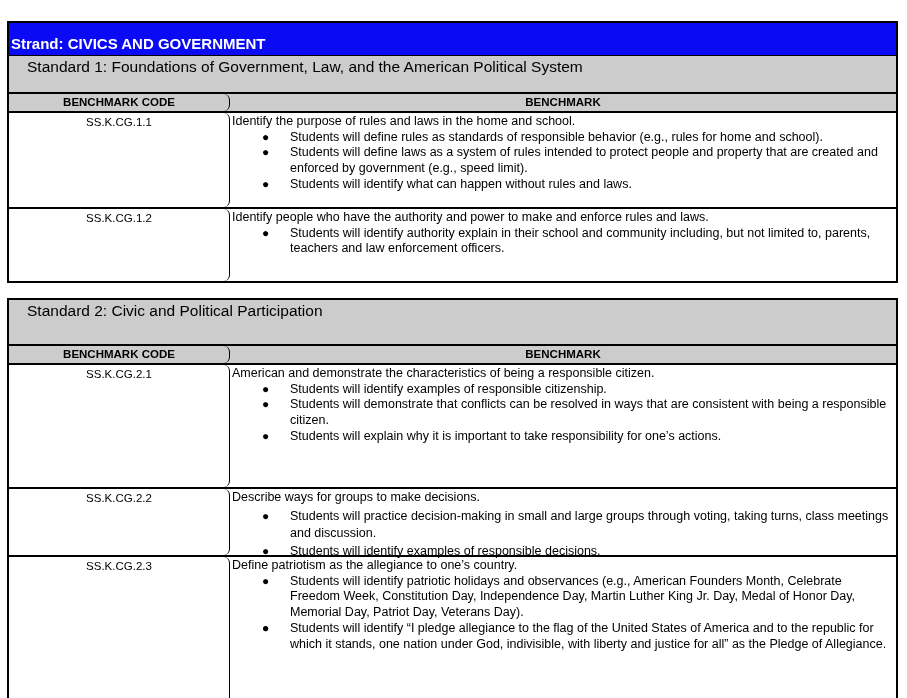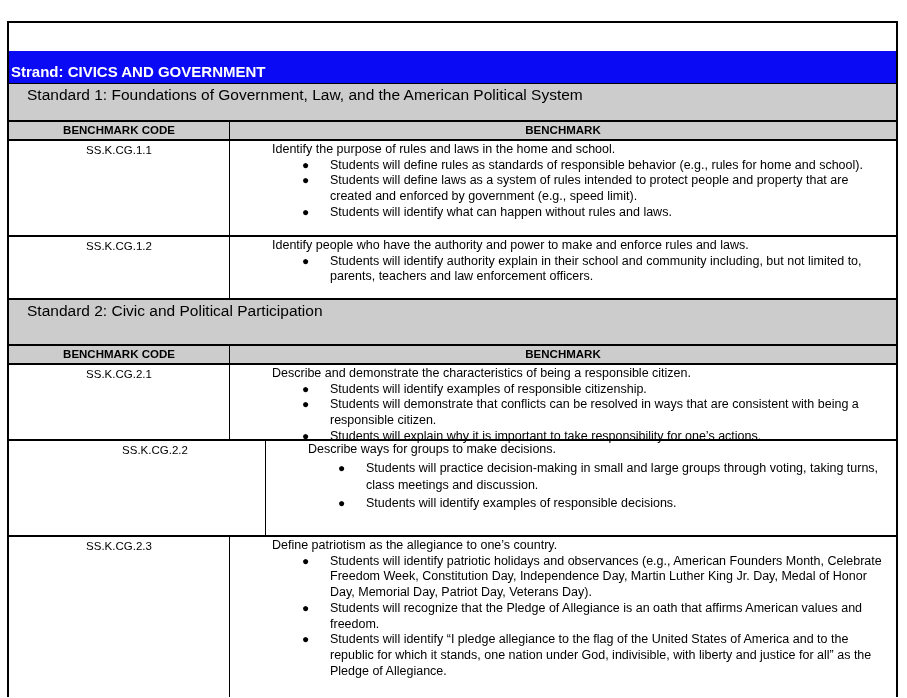--- a/index.html
+++ b/index.html
@@ -2,37 +2,37 @@
 <html><head>
 <meta charset="utf-8">
 <style>
   html, body { margin: 0; padding: 0; background: #ffffff; }
   body { width: 907px; height: 698px; overflow: hidden; position: relative;
          font-family: "Liberation Sans", "DejaVu Sans", sans-serif; color: #000; }
   .tbl { position: absolute; left: 7px; width: 887px; border-left: 2px solid #000; border-right: 2px solid #000; }
   #t1 { top: 21px; border-bottom: 2px solid #000; border-top: 2px solid #000; }
   #t2 { top: 298px; border-top: 2px solid #000; }
   .strand { height: 33px; background: #0a0af5; color: #fff; font-weight: bold; font-size: 15px;
-            line-height: 15px; padding: 13px 0 0 2px; box-sizing: border-box; border-bottom: 1px solid #000; margin-top: 28px; }
+            line-height: 15px; padding: 13px 0 0 2px; box-sizing: border-box; border-bottom: 1px solid #000; }
   .standard { background: #cccccc; font-size: 15.5px; line-height: 18px; padding: 2px 0 0 18px; box-sizing: border-box;
               border-bottom: 2px solid #000; }
   #t1 .standard { height: 38px; }
   #t2 .standard { height: 46px; }
   .hdr { display: flex; background: #cccccc; height: 17px; border-bottom: 2px solid #000; box-sizing: content-box; }
   .hdr div { font-weight: bold; font-size: 11.5px; line-height: 17px; text-align: center; }
-  .c1 { width: 221px; border-right: 1px solid #000; flex: none; box-sizing: border-box; }
+  .c1 { width: 221px; border-right: 1px solid #000; flex: none; box-sizing: border-box; border-radius: 6px; }
   .c2 { flex: 1; }
-  .row { display: flex; border-bottom: 2px solid #000; box-sizing: border-box; gap: 40px; }
+  .row { display: flex; border-bottom: 2px solid #000; box-sizing: border-box; }
   .row .c1 { font-size: 11.5px; text-align: center; line-height: 15px; padding-top: 2px; }
   .row .c2 { font-size: 12.5px; line-height: 15.7px; padding: 1px 4px 0 2px; }
   .row ul { margin: 0; padding: 0 0 0 58px; list-style: none; }
   .row li { position: relative; }
   .row li .dot { position: absolute; left: -28px; top: 0; font-size: 12px; }
   #r11 { height: 96px; } #r12 { height: 72px; border-bottom: none; }
-  #r21 { height: 76px; } #r22 { height: 96px; padding-left: 36px; } #r23 { height: 160px; border-bottom: none; }
+  #r21 { height: 124px; } #r22 { height: 68px; } #r23 { height: 160px; border-bottom: none; }
   #r22 ul li { line-height: 17px; margin-top: 0px; }
   #r22 ul { margin-top: 2px; }
   #r22 li + li { margin-top: 1px; }
 </style>
 </head>
 <body>
 
 <div class="tbl" id="t1">
   <div class="strand">Strand: CIVICS AND GOVERNMENT</div>
   <div class="standard">Standard 1: Foundations of Government, Law, and the American Political System</div>
@@ -64,21 +64,21 @@
 
 <div class="tbl" id="t2">
   <div class="standard">Standard 2: Civic and Political Participation</div>
   <div class="hdr">
     <div class="c1">BENCHMARK CODE</div>
     <div class="c2">BENCHMARK</div>
   </div>
   <div class="row" id="r21">
     <div class="c1">SS.K.CG.2.1</div>
     <div class="c2">
-      <div>Describe and demonstrate the characteristics of being a responsible citizen.</div>
+      <div>American and demonstrate the characteristics of being a responsible citizen.</div>
       <ul>
         <li><span class="dot">●</span><span>Students will identify examples of responsible citizenship.</span></li>
         <li><span class="dot">●</span><span>Students will demonstrate that conflicts can be resolved in ways that are consistent with being a responsible citizen.</span></li>
         <li><span class="dot">●</span><span>Students will explain why it is important to take responsibility for one’s actions.</span></li>
       </ul>
     </div>
   </div>
   <div class="row" id="r22">
     <div class="c1">SS.K.CG.2.2</div>
     <div class="c2">
@@ -88,18 +88,18 @@
         <li><span class="dot">●</span><span>Students will identify examples of responsible decisions.</span></li>
       </ul>
     </div>
   </div>
   <div class="row" id="r23">
     <div class="c1">SS.K.CG.2.3</div>
     <div class="c2">
       <div>Define patriotism as the allegiance to one’s country.</div>
       <ul>
         <li><span class="dot">●</span><span>Students will identify patriotic holidays and observances (e.g., American Founders Month, Celebrate Freedom Week, Constitution Day, Independence Day, Martin Luther King Jr. Day, Medal of Honor Day, Memorial Day, Patriot Day, Veterans Day).</span></li>
-        <li><span class="dot">●</span><span>Students will recognize that the Pledge of Allegiance is an oath that affirms American values and freedom.</span></li>
+        <li><span class="dot">●</span></li>
         <li><span class="dot">●</span><span>Students will identify “I pledge allegiance to the flag of the United States of America and to the republic for which it stands, one nation under God, indivisible, with liberty and justice for all” as the Pledge of Allegiance.</span></li>
       </ul>
     </div>
   </div>
 </div>
 
 </body></html>

